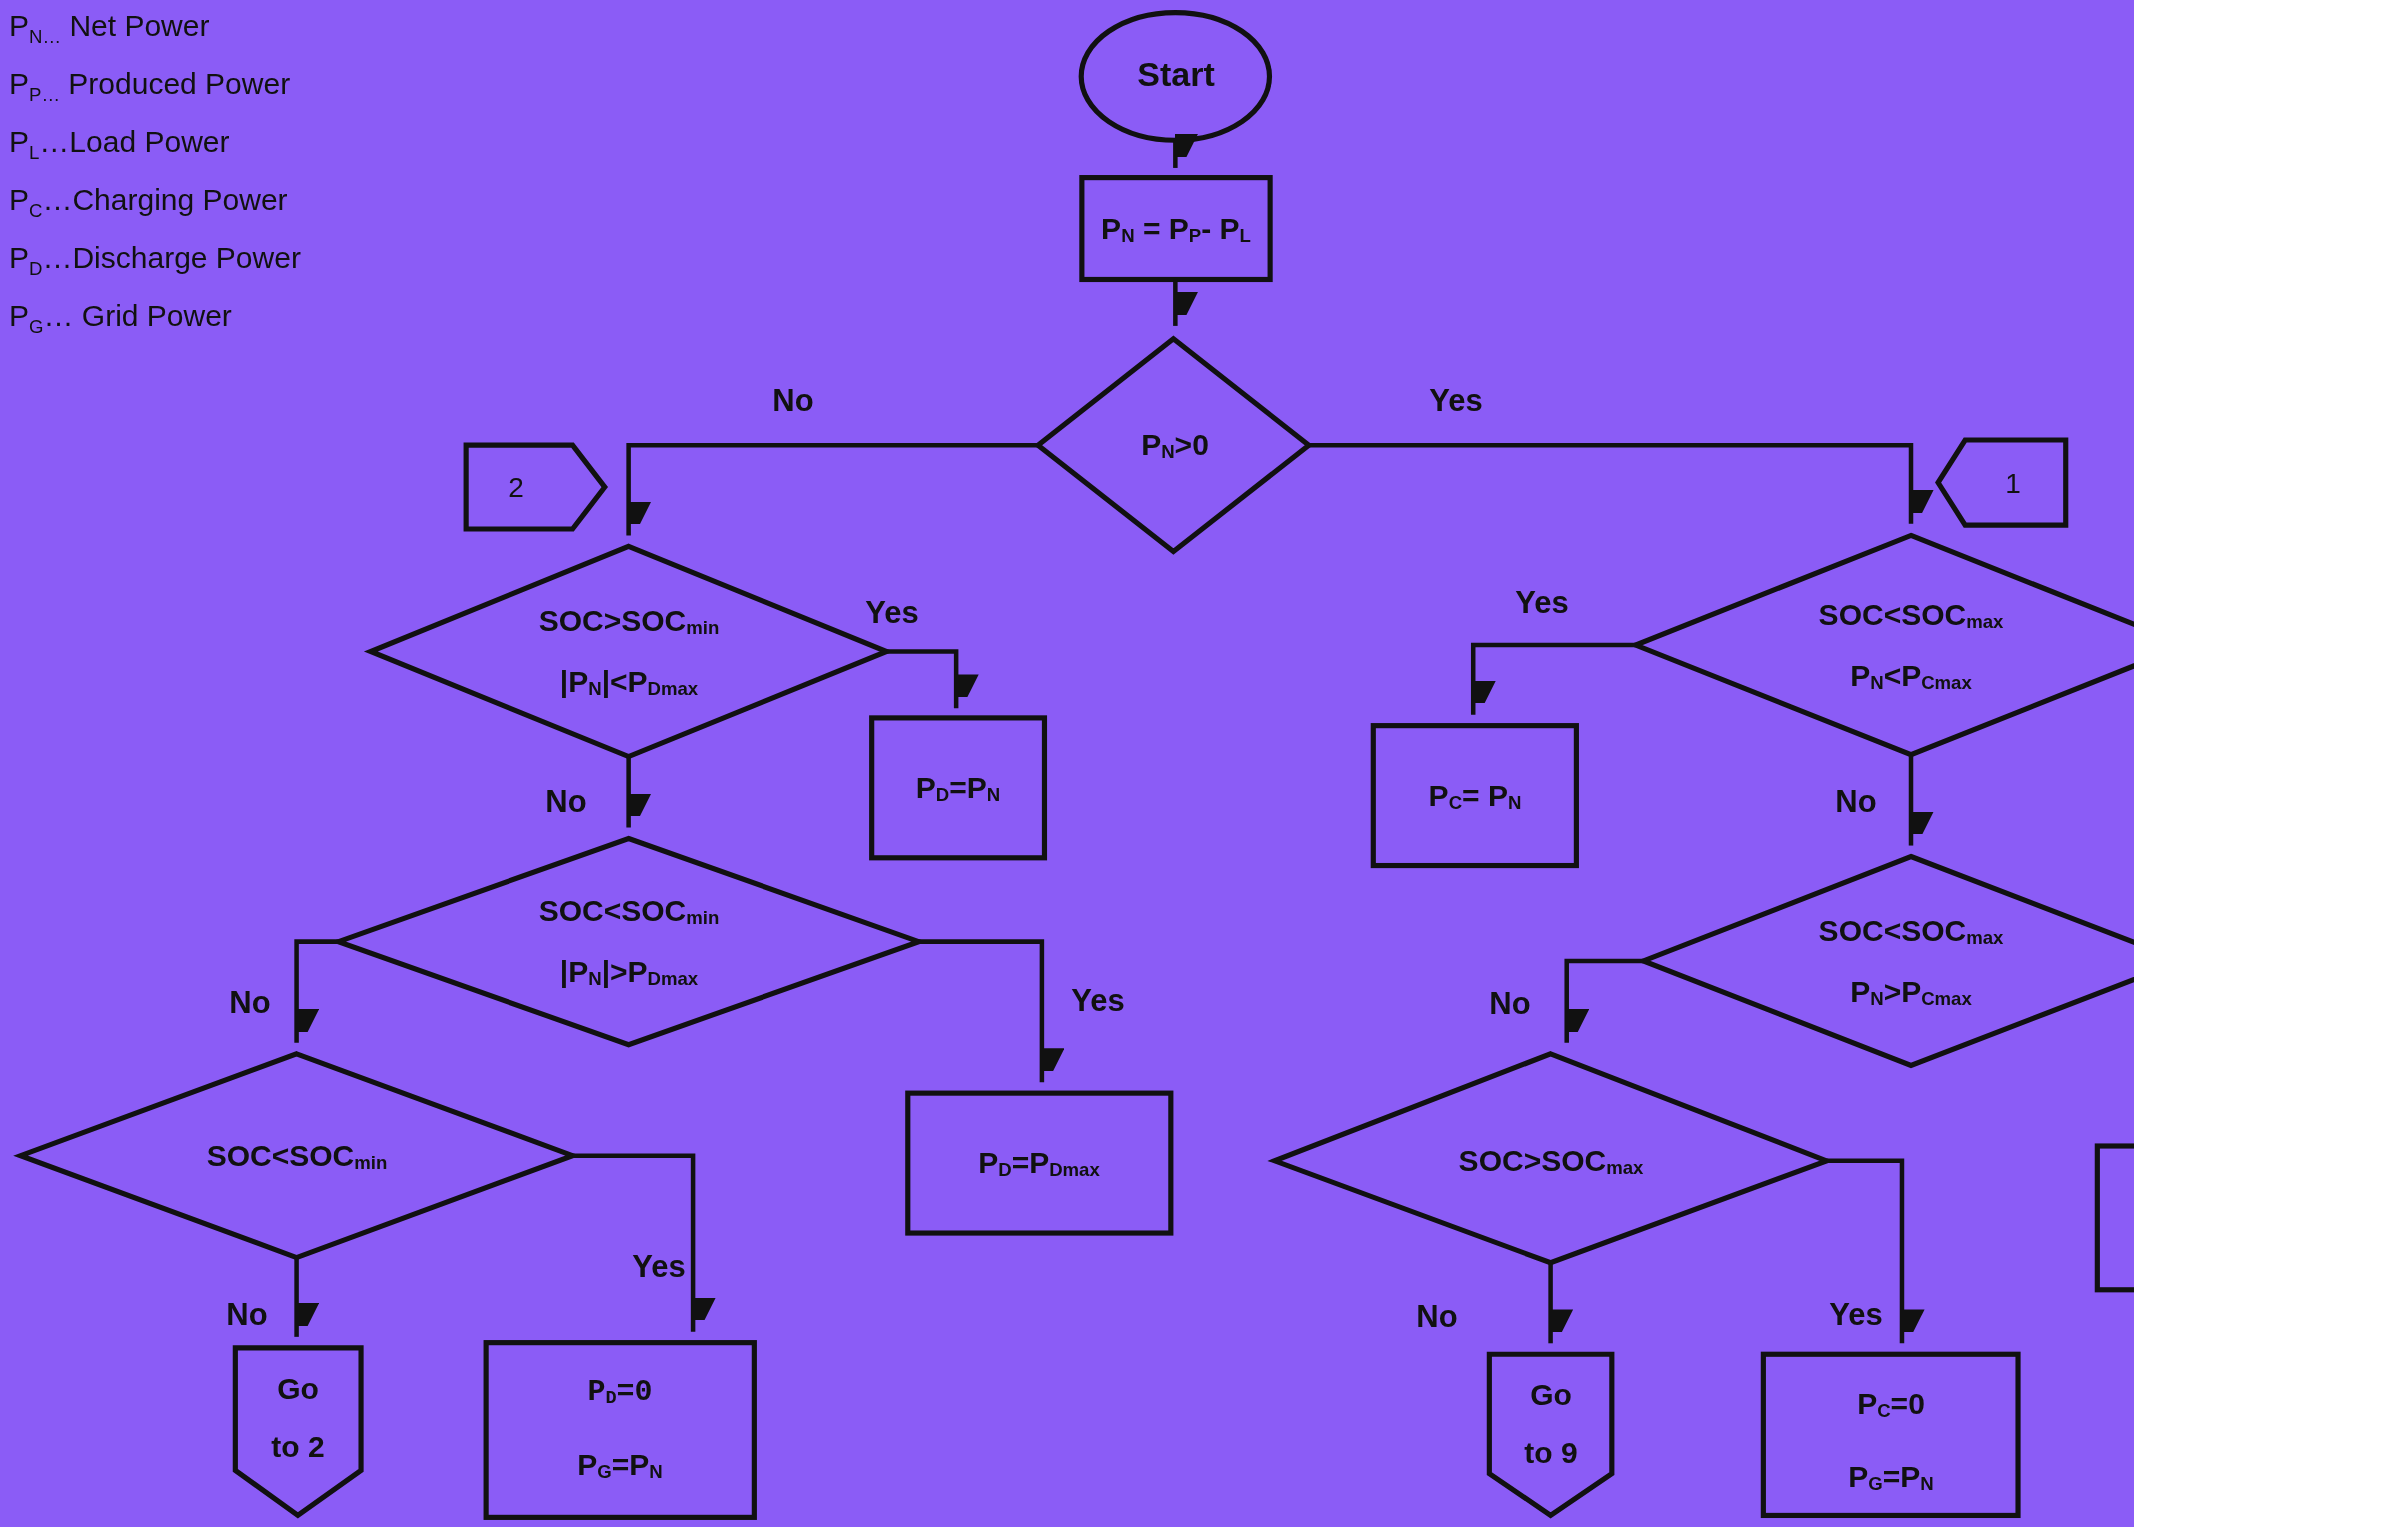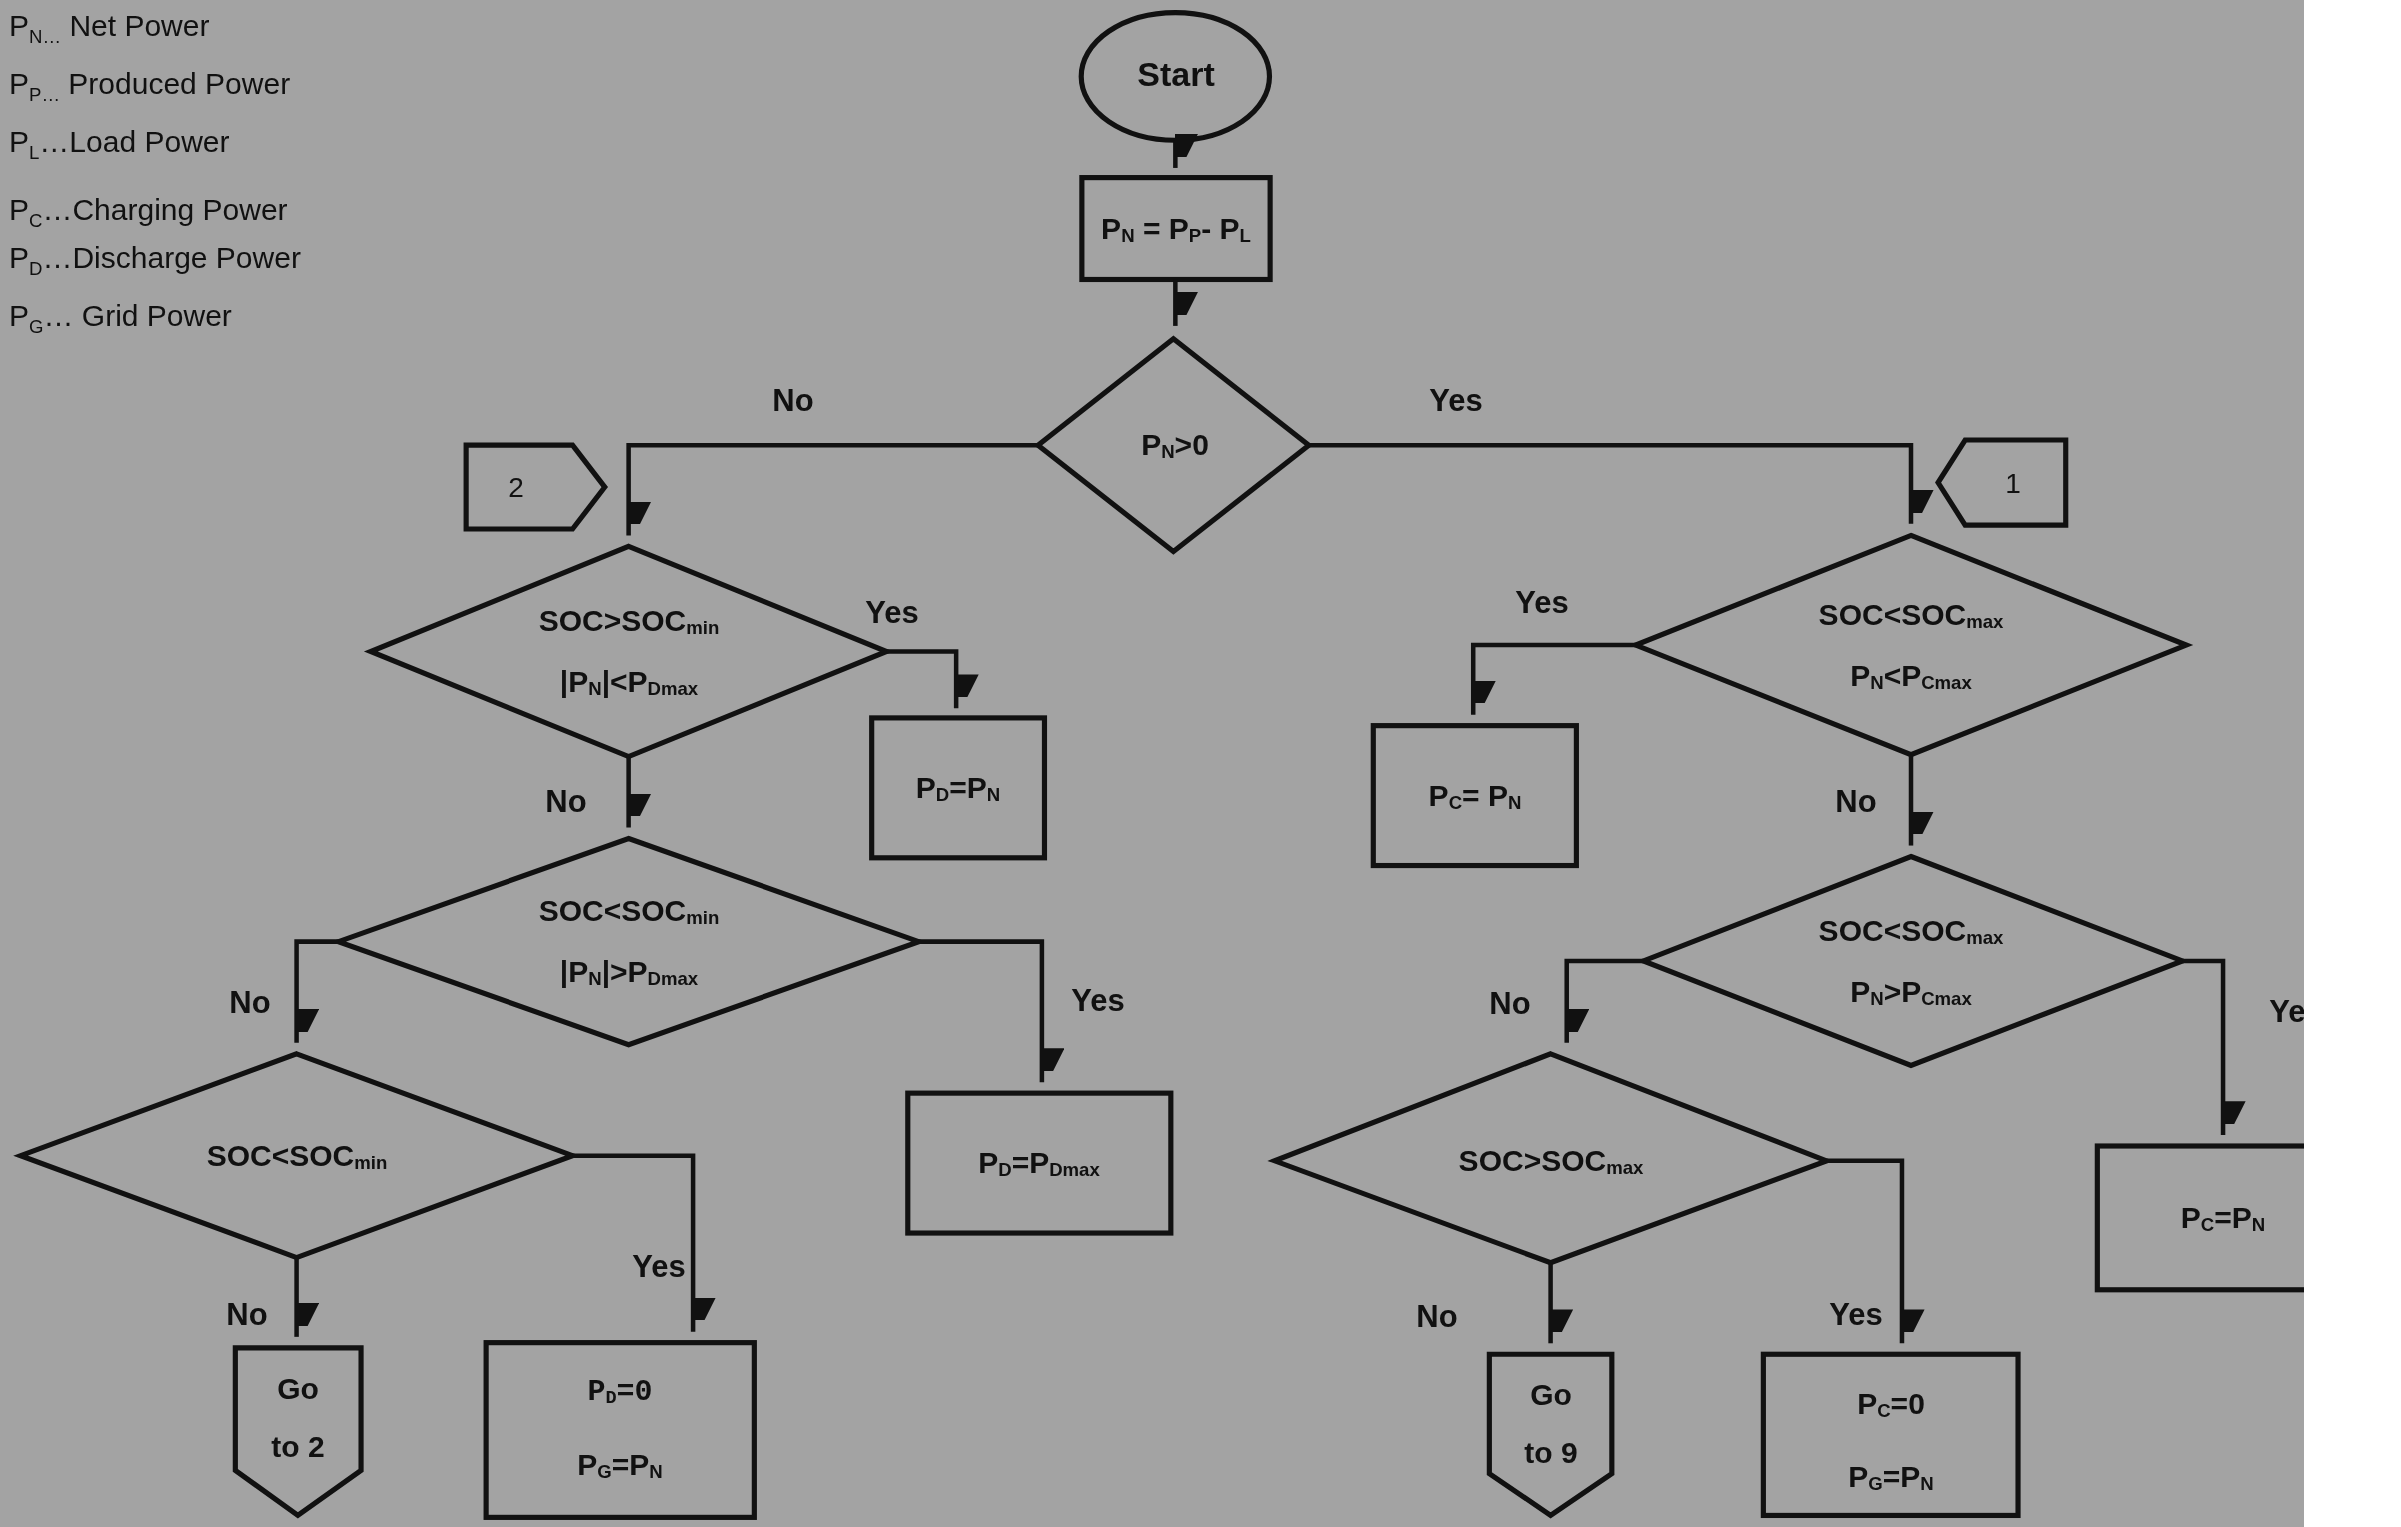--- a/index.html
+++ b/index.html
@@ -1,20 +1,20 @@
 <!DOCTYPE html>
 <html style="font-size:10.3px"><head>
 <meta charset="utf-8">
 <style>
   html,body{margin:0;padding:0;background:#ffffff;}
   #canvas{
     position:relative;
-    width:2304px;
+    width:2134px;
     height:1528px;
-    background:#a3a3a3;
+    background:#8b5cf6;
     font-family:"Liberation Sans", sans-serif;
     color:#111111;
     overflow:hidden;
   }
   #shapes{position:absolute;left:0;top:0;width:2401px;height:1528px;}
   .txt{
     position:absolute;
     transform:translate(-50%,-50%);
     font-size:30px;
     font-weight:bold;
@@ -92,21 +92,21 @@
       <path d="M3385,1490 H3448 V1760"></path>
       <path d="M2405,1958 V2083"></path>
       <path d="M2833,1800 H2950 V2083"></path>
     </g>
   </svg>
 
   <div>
     <div class="legend-line" style="left:9px;top:9px;"><span>P</span><span class="sb">N…</span><span> Net Power</span></div>
     <div class="legend-line" style="left:9px;top:67px;"><span>P</span><span class="sb">P…</span><span> Produced Power</span></div>
     <div class="legend-line" style="left:9px;top:125px;"><span>P</span><span class="sb">L</span><span>…Load Power</span></div>
-    <div class="legend-line" style="left:9px;top:183px;margin-top:10px;"><span>P</span><span class="sb">C</span><span>…Charging Power</span></div>
+    <div class="legend-line" style="left:9px;top:183px;"><span>P</span><span class="sb">C</span><span>…Charging Power</span></div>
     <div class="legend-line" style="left:9px;top:241px;"><span>P</span><span class="sb">D</span><span>…Discharge Power</span></div>
     <div class="legend-line" style="left:9px;top:299px;text-align:right;"><span>P</span><span class="sb">G</span><span>… Grid Power</span></div>
   </div>
 
   <div class="txt start" style="left:1176px;top:75px;">Start</div>
   <div class="txt" style="left:1176px;top:229px;"><span>P</span><span class="sb">N</span><span> = P</span><span class="sb">P</span><span>- P</span><span class="sb">L</span></div>
   <div class="txt" style="left:1175px;top:445px;"><span>P</span><span class="sb">N</span><span>&gt;0</span></div>
 
   <div class="txt conn" style="left:516px;top:488px;">2</div>
   <div class="txt conn" style="left:2013px;top:484px;">1</div>

